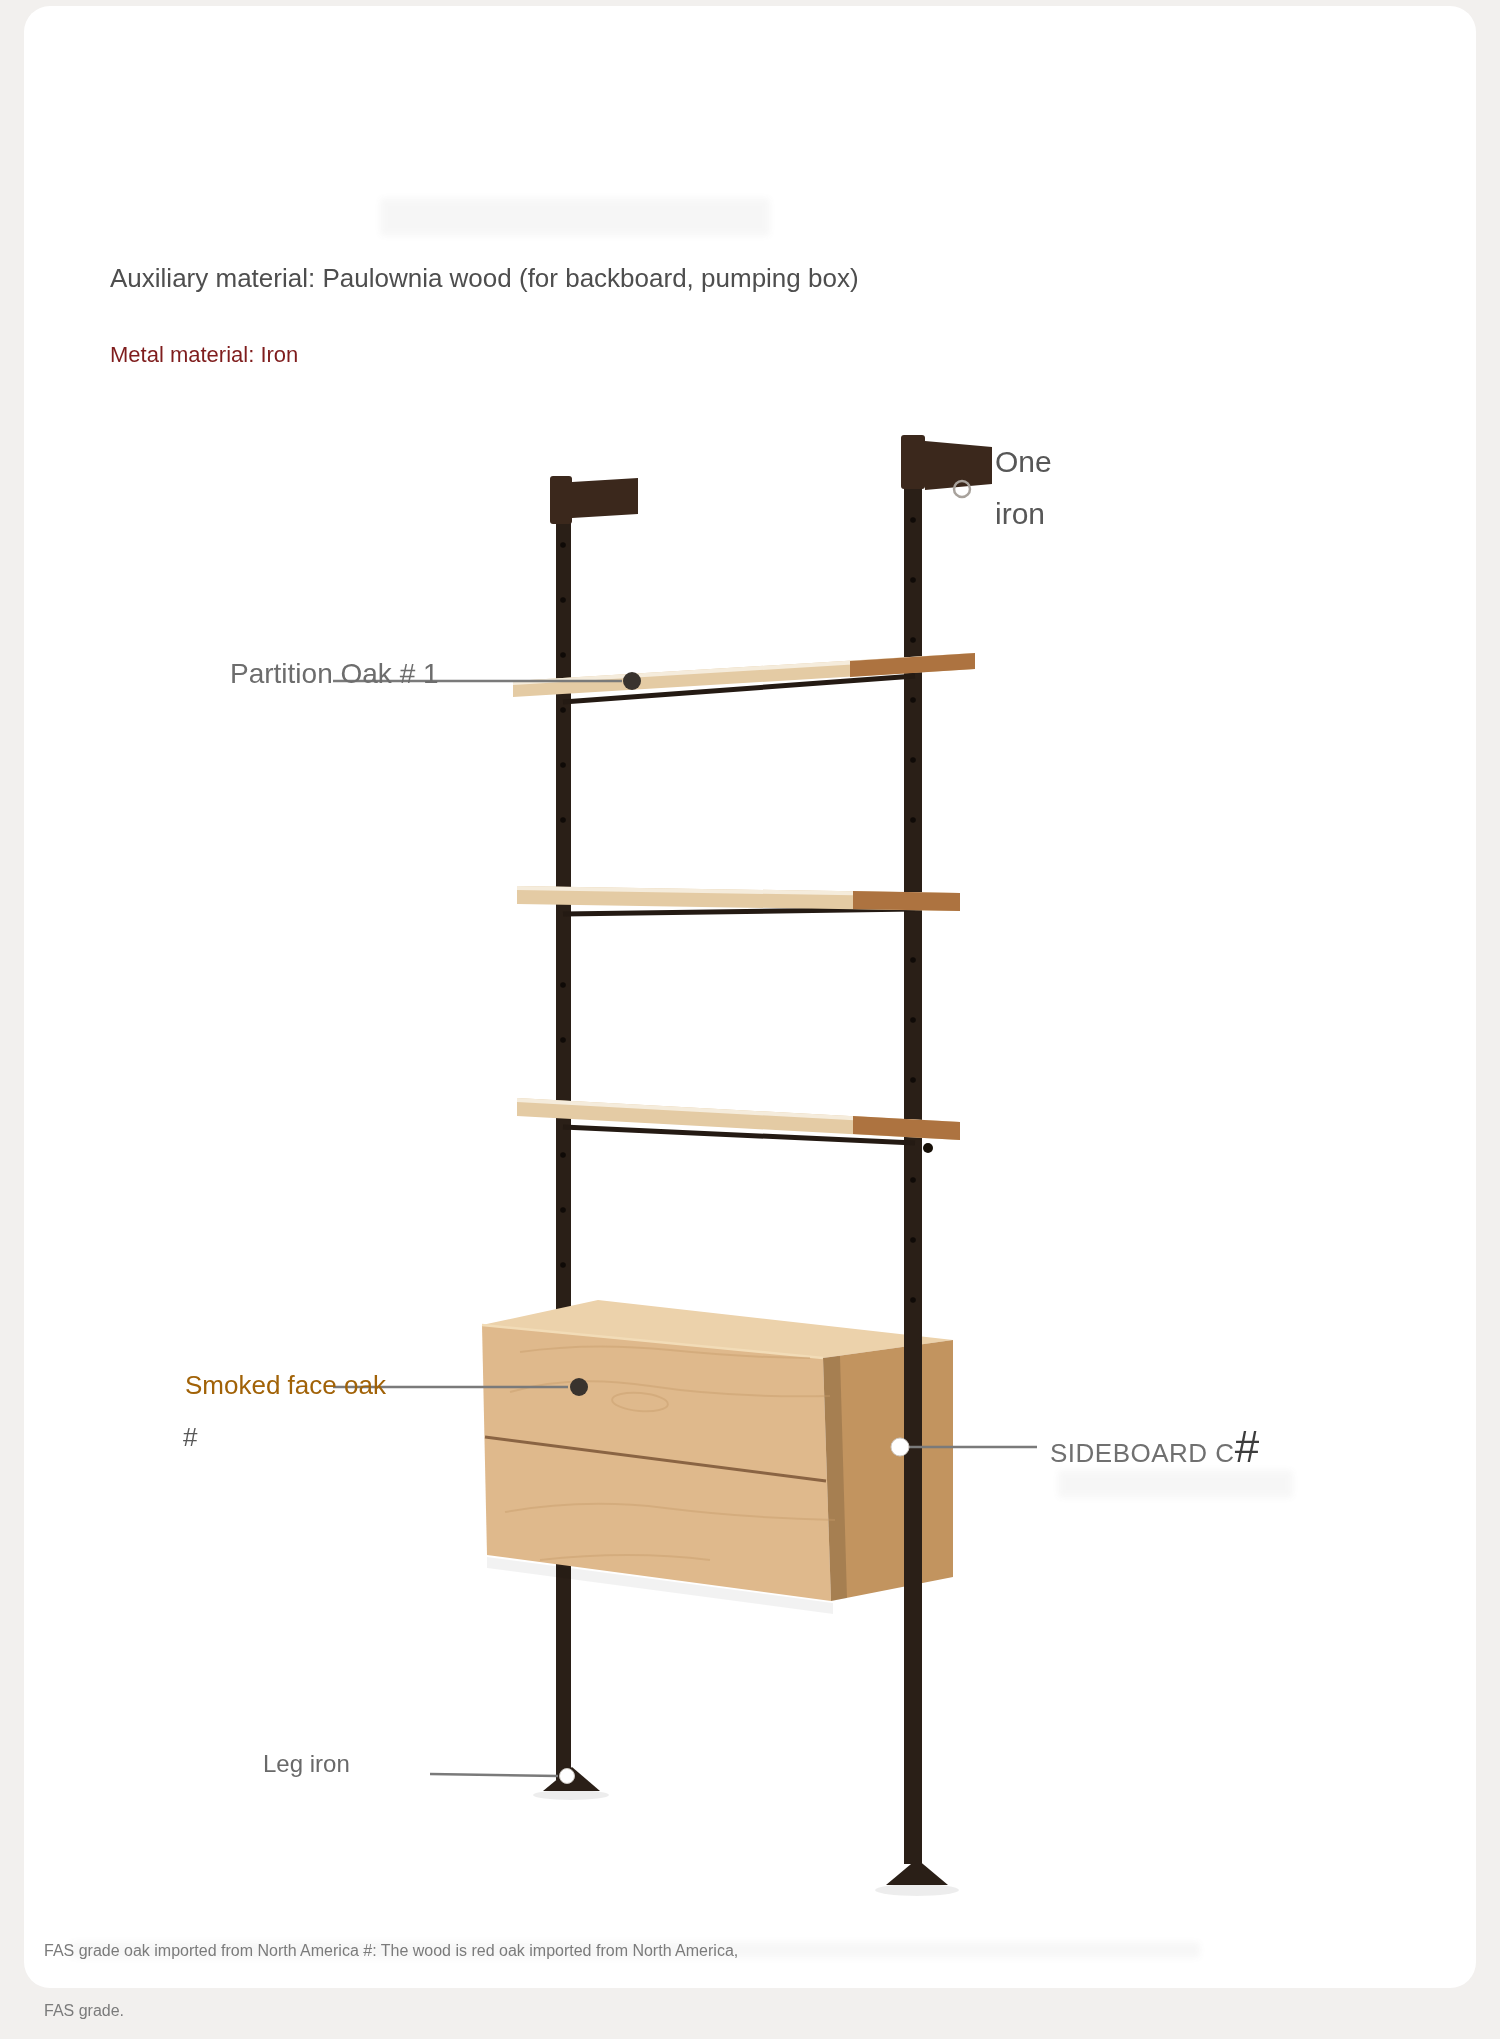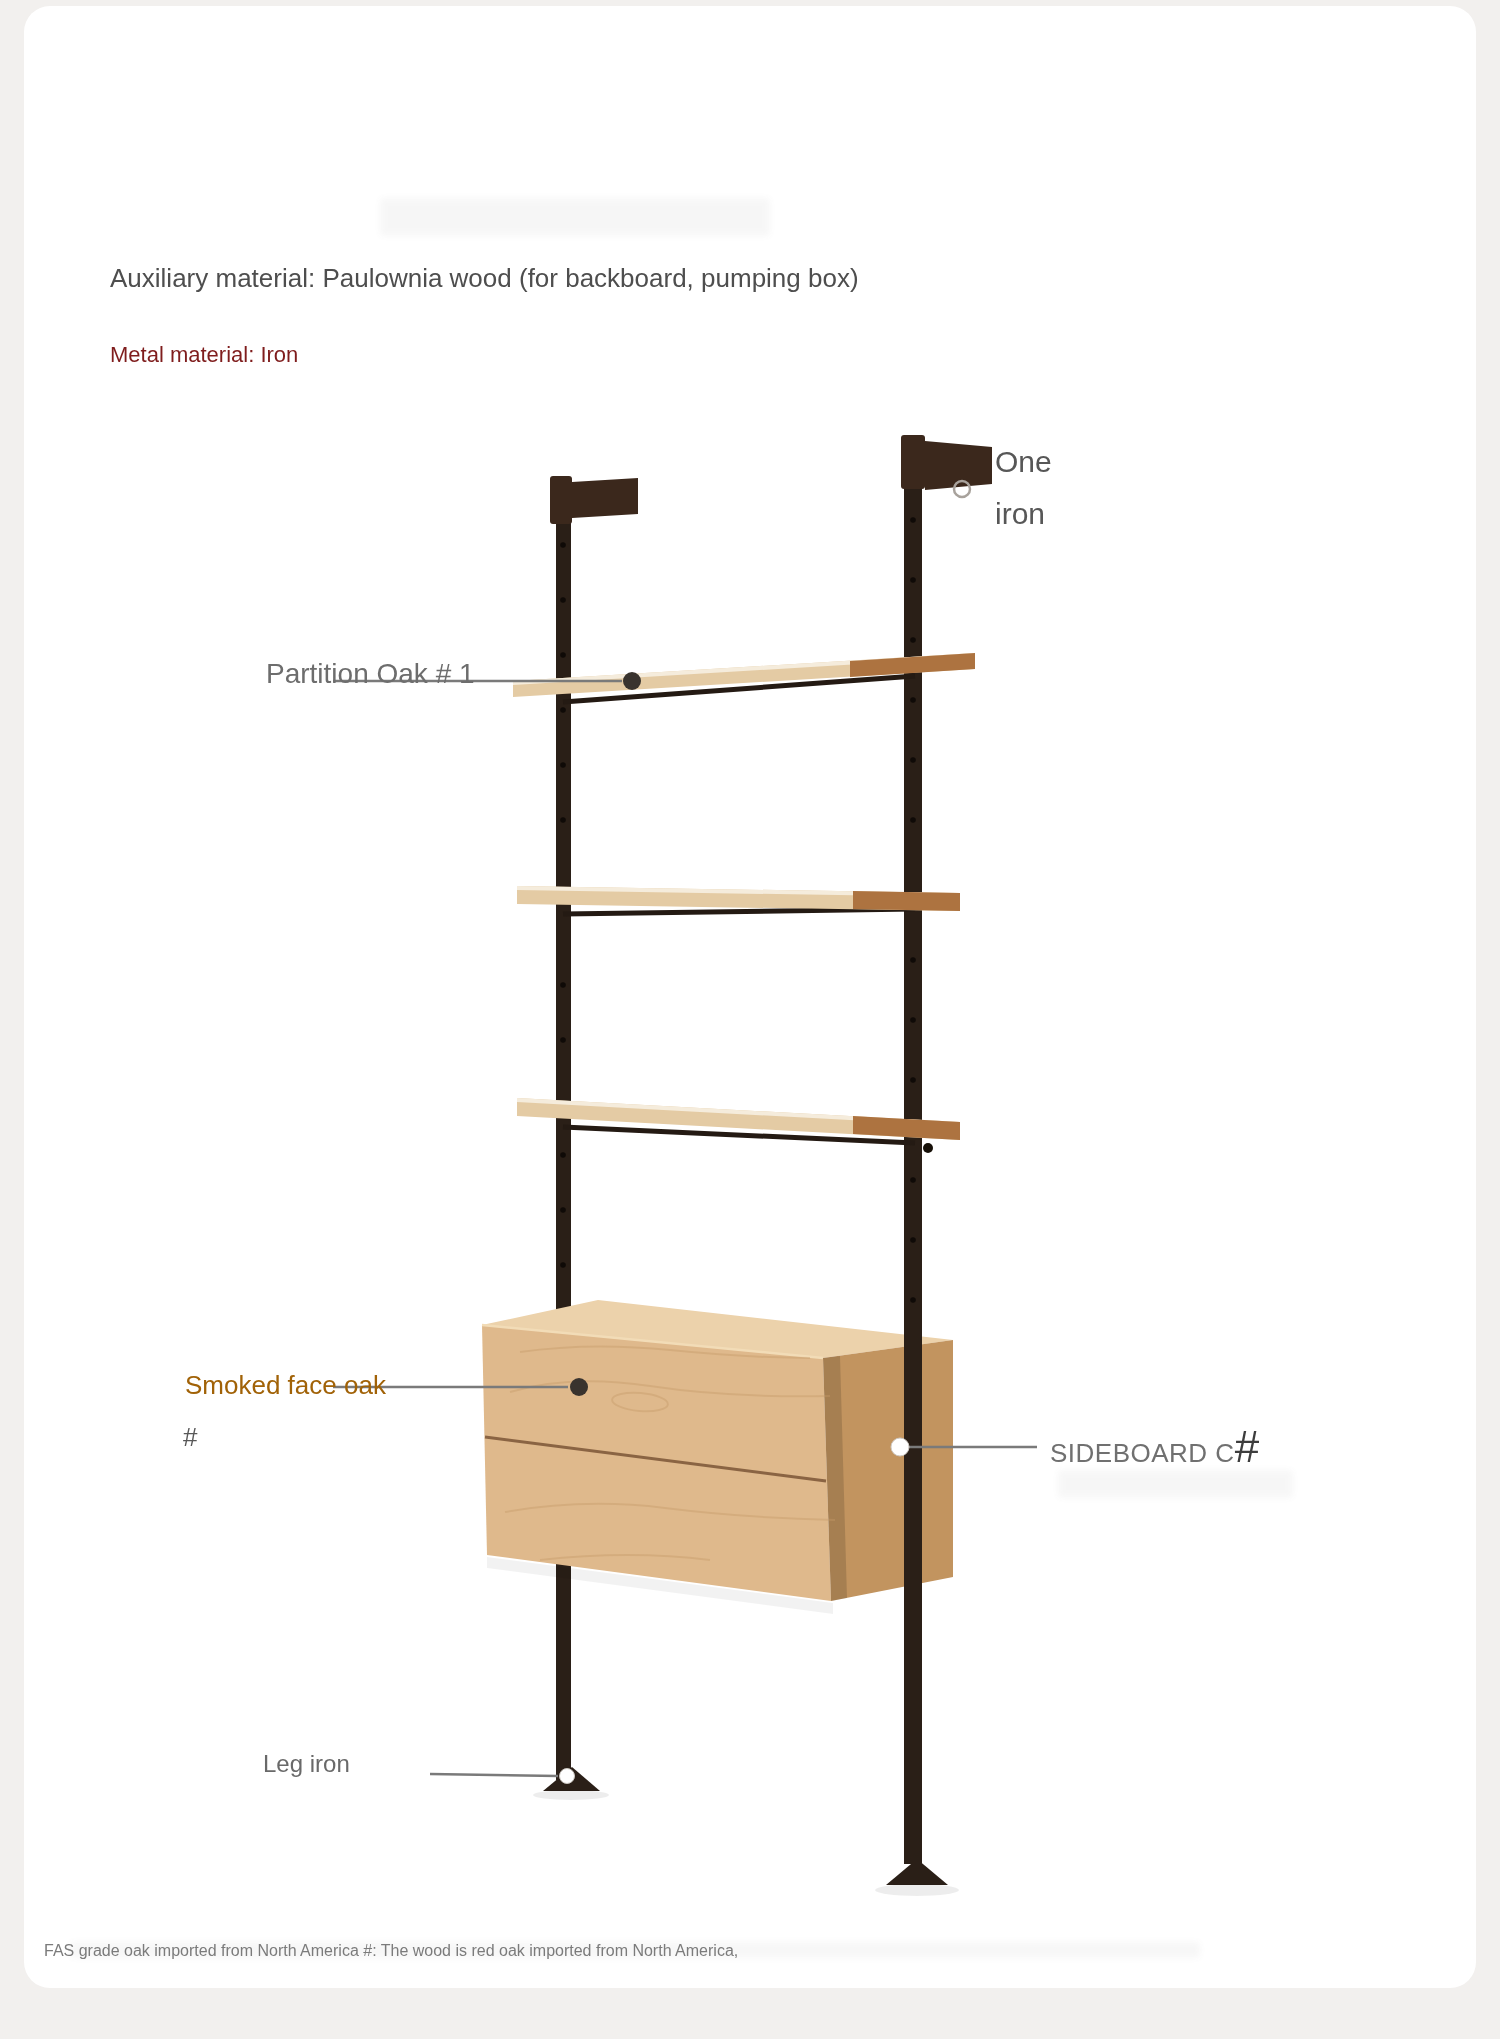--- a/index.html
+++ b/index.html
@@ -6,21 +6,21 @@
   .stage{position:relative;width:1500px;height:2039px;overflow:hidden;
          font-family:"Liberation Sans",sans-serif;}
   .card{position:absolute;left:24px;top:6px;width:1452px;height:1982px;
         background:#ffffff;border-radius:26px;}
   .art{position:absolute;left:0;top:0;width:1500px;height:2039px;}
   .txt{position:absolute;white-space:pre;color:#4e4e4e;}
   .spec{font-size:26px;line-height:31px;}
   .spec-metal{font-size:22px;color:#7f1d1d;}
   .callout{color:#6a6a6a;}
   .one-iron{left:995px;top:436px;font-size:30px;line-height:52px;color:#575757;white-space:normal;width:90px;}
-  .partition{left:230px;top:658px;font-size:28px;color:#6d6d6d;margin-left:36px;}
+  .partition{left:230px;top:658px;font-size:28px;color:#6d6d6d;}
   .smoked1{left:185px;top:1370px;font-size:26px;color:#a16207;}
   .smoked2{left:183px;top:1422px;font-size:26px;color:#585858;}
   .sideboard{left:1050px;top:1434px;font-size:26px;line-height:26px;color:#707070;letter-spacing:.5px;text-align:right;}
   .sideboard .suffix{font-size:44px;color:#3d3d3d;letter-spacing:0;}
   .leg-iron{left:263px;top:1750px;font-size:24px;color:#696969;}
   .footnote{left:44px;top:1901px;font-size:16px;line-height:20px;color:#7b7b7b;}
   .smudge{position:absolute;background:#6b6b6b;opacity:.05;filter:blur(3px);border-radius:4px;}
 </style>
 </head>
 <body>
@@ -142,15 +142,16 @@
     <div>iron</div>
   </div>
   <div class="txt callout partition">Partition Oak # 1</div>
   <div class="txt callout smoked1">Smoked face oak</div>
   <div class="txt callout smoked2">#</div>
   <div class="txt callout sideboard"><span>SIDEBOARD C</span><span class="suffix">#</span></div>
   <div class="txt callout leg-iron">Leg iron</div>
 
   <div class="txt footnote">
     <div>FAS grade oak imported from North America #: The wood is red oak imported from North America,</div>
+    <div>FAS grade.</div>
   </div>
 
 </div>
 
 </body></html>

